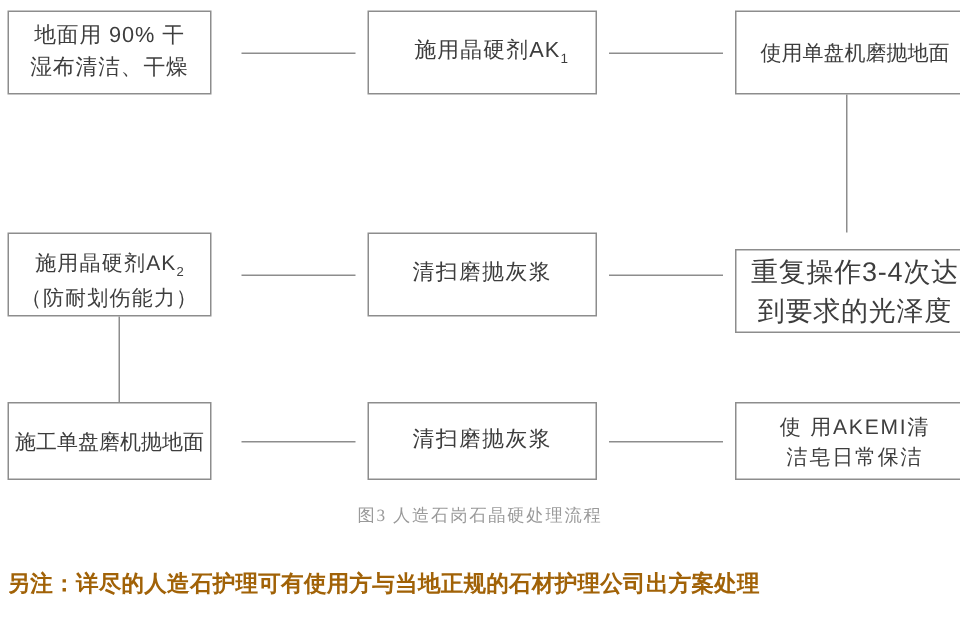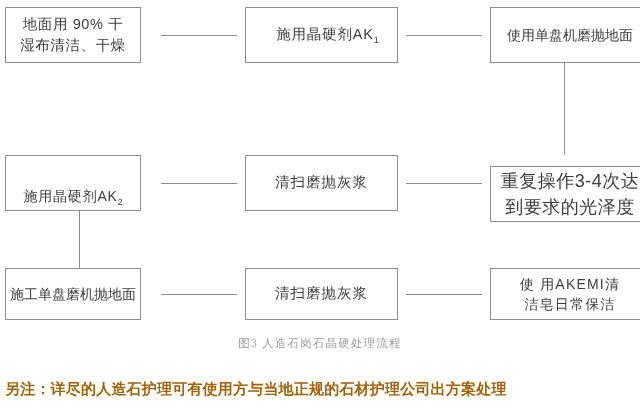--- a/index.html
+++ b/index.html
@@ -124,21 +124,21 @@
 
   <div class="node col-b row-1 n-apply-ak1">
     <span class="txt"><span>施用晶硬剂AK</span><sub>1</sub></span>
   </div>
 
   <div class="node col-c row-1 n-polish-single">
     <span class="txt">使用单盘机磨抛地面</span>
   </div>
 
   <div class="node col-a row-2 n-apply-ak2">
-    <span class="txt"><span>施用晶硬剂AK</span><sub>2</sub><br></span>
+    <span class="txt"><span>施用晶硬剂AK</span><sub>2</sub><br><span>（防耐划伤能力）</span></span>
   </div>
 
   <div class="node col-b row-2 n-sweep-mid">
     <span class="txt">清扫磨抛灰浆</span>
   </div>
 
   <div class="node col-c row-2 n-repeat">
     <span class="txt">重复操作3-4次达
 到要求的光泽度</span>
   </div>

